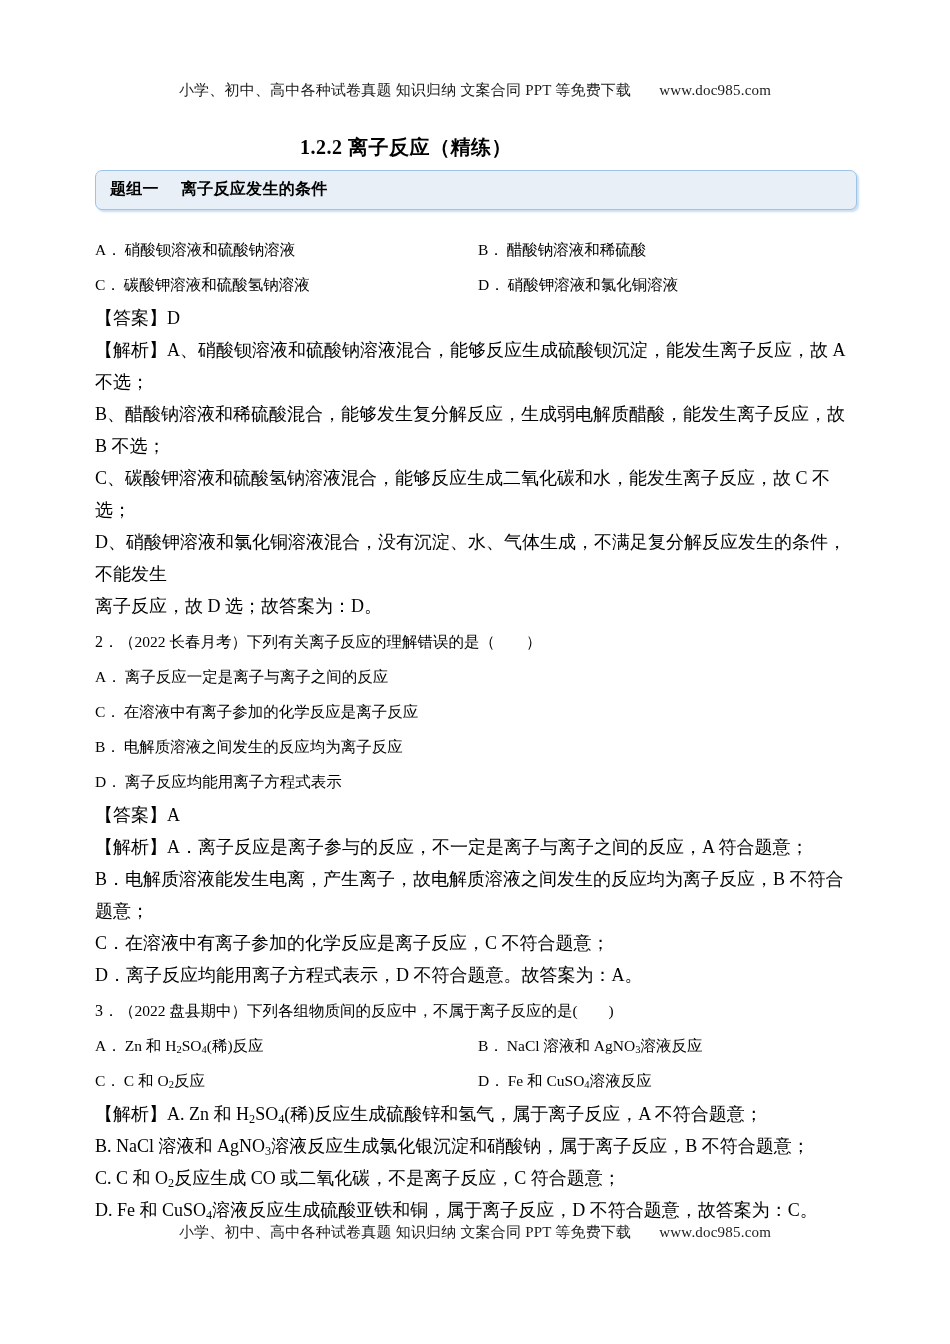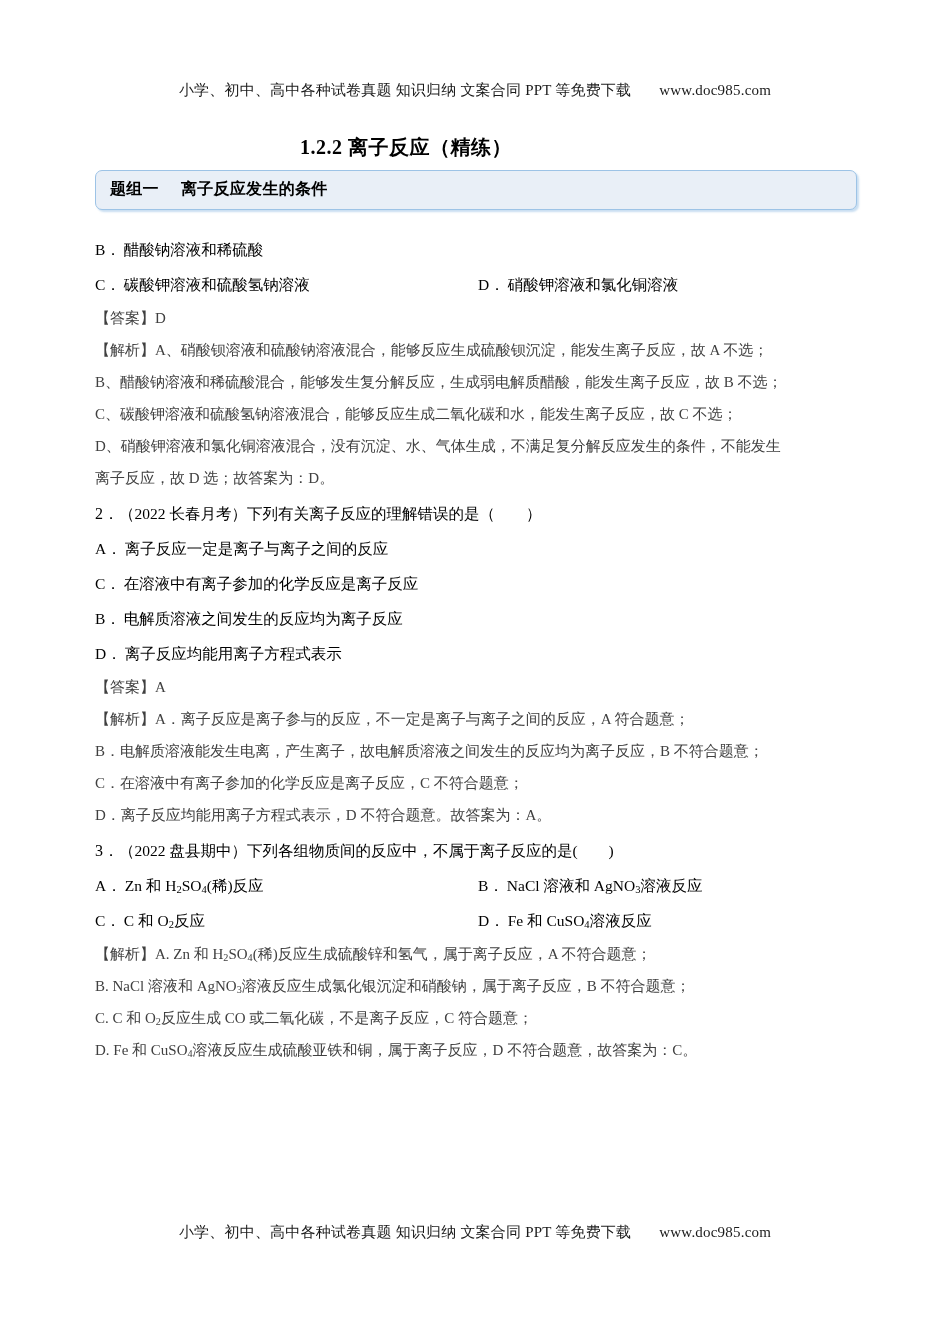--- a/index.html
+++ b/index.html
@@ -113,22 +113,22 @@
     font-size: 15.5px;
     line-height: 35px;
     white-space: nowrap;
     font-family: Liberation Serif, serif;
   }
   .opt-label { margin-right: 3px; }
 
   
   .answer-line,
   .analysis-line {
-    color: #404040;
-    font-size: 15px;
+    color: #000000;
+    font-size: 18px;
     line-height: 32px;
   }
   .analysis-line { }
 
   sub {
     font-size: 0.68em;
     vertical-align: -0.22em;
     line-height: 0;
   }
 </style>
@@ -147,20 +147,21 @@
 
   <div class="content">
 
     <div class="section-box">
       <div class="section-box-title"><span>题组一</span><span class="gap"></span><span>离子反应发生的条件</span></div>
     </div>
 
     <div class="question">
 
       <div class="opt-row">
+        <div class="opt-col"><span class="opt-label">A．</span><span>硝酸钡溶液和硫酸钠溶液</span></div>
         <div class="opt-col wide-b"><span class="opt-label">B．</span><span>醋酸钠溶液和稀硫酸</span></div>
       </div>
 
       <div class="opt-row">
         <div class="opt-col"><span class="opt-label">C．</span><span>碳酸钾溶液和硫酸氢钠溶液</span></div>
         <div class="opt-col wide-b"><span class="opt-label">D．</span><span>硝酸钾溶液和氯化铜溶液</span></div>
       </div>
 
       <div class="answer-line"><span>【答案】</span><span>D</span></div>
 

